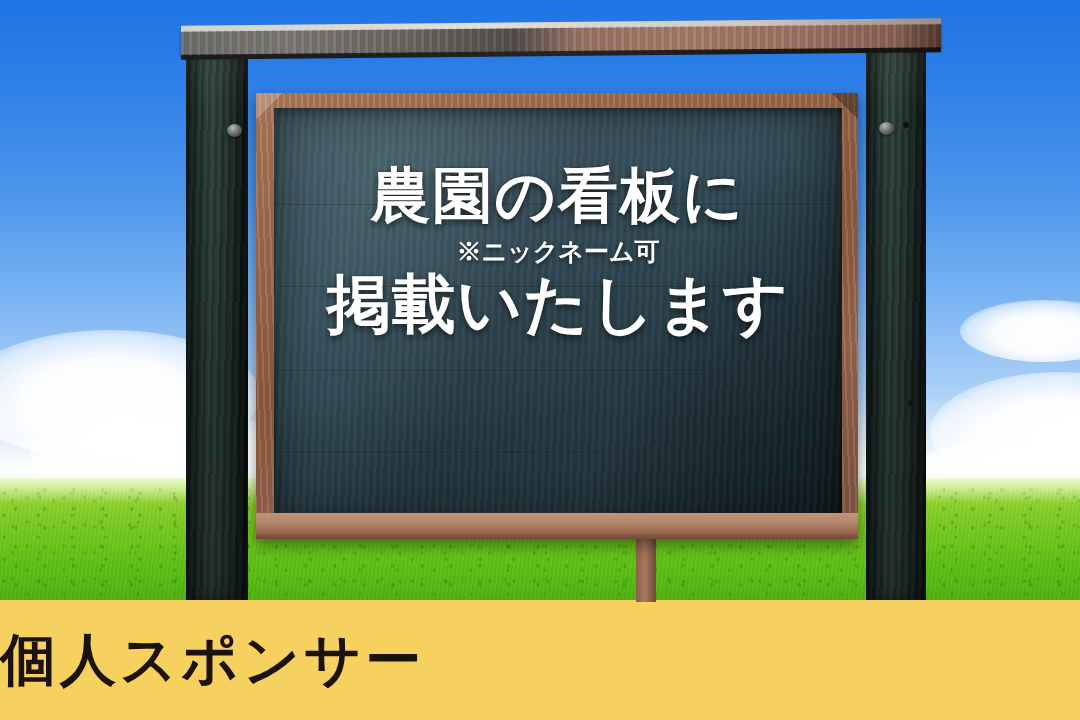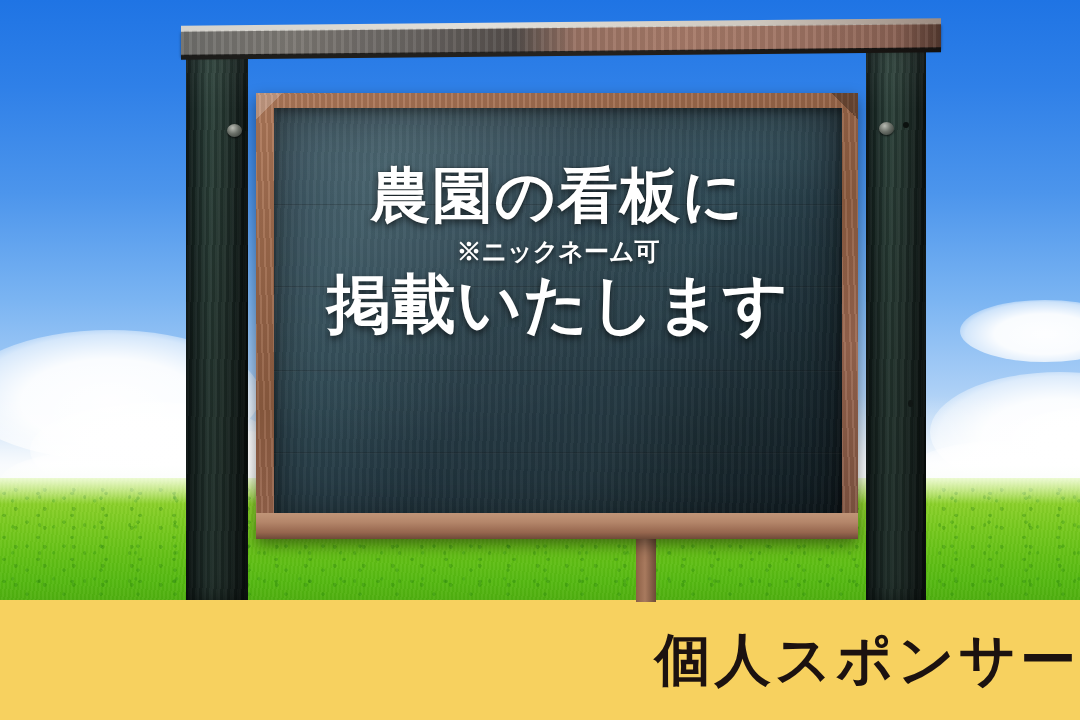--- a/index.html
+++ b/index.html
@@ -272,21 +272,21 @@
   .line-last{
     font-size:64px; font-weight:700; color:#ffffff;
     letter-spacing:1px; line-height:1.08; margin-top:4px;
     text-shadow:0 3px 7px rgba(0,0,0,.60);
   }
 
   
   .banner{
     position:absolute; left:0; top:600px; width:1080px; height:120px;
     background:#f7d15f;
-    display:flex; align-items:center; justify-content:flex-end;
+    display:flex; align-items:center; justify-content:flex-start;
   }
   .banner-title{
     font-family:"DejaVu Sans", "Liberation Sans", sans-serif;
     font-size:56px; font-weight:700; color:#1c1210;
     letter-spacing:4px; line-height:1;
   }
 </style>
 </head>
 <body>
 

